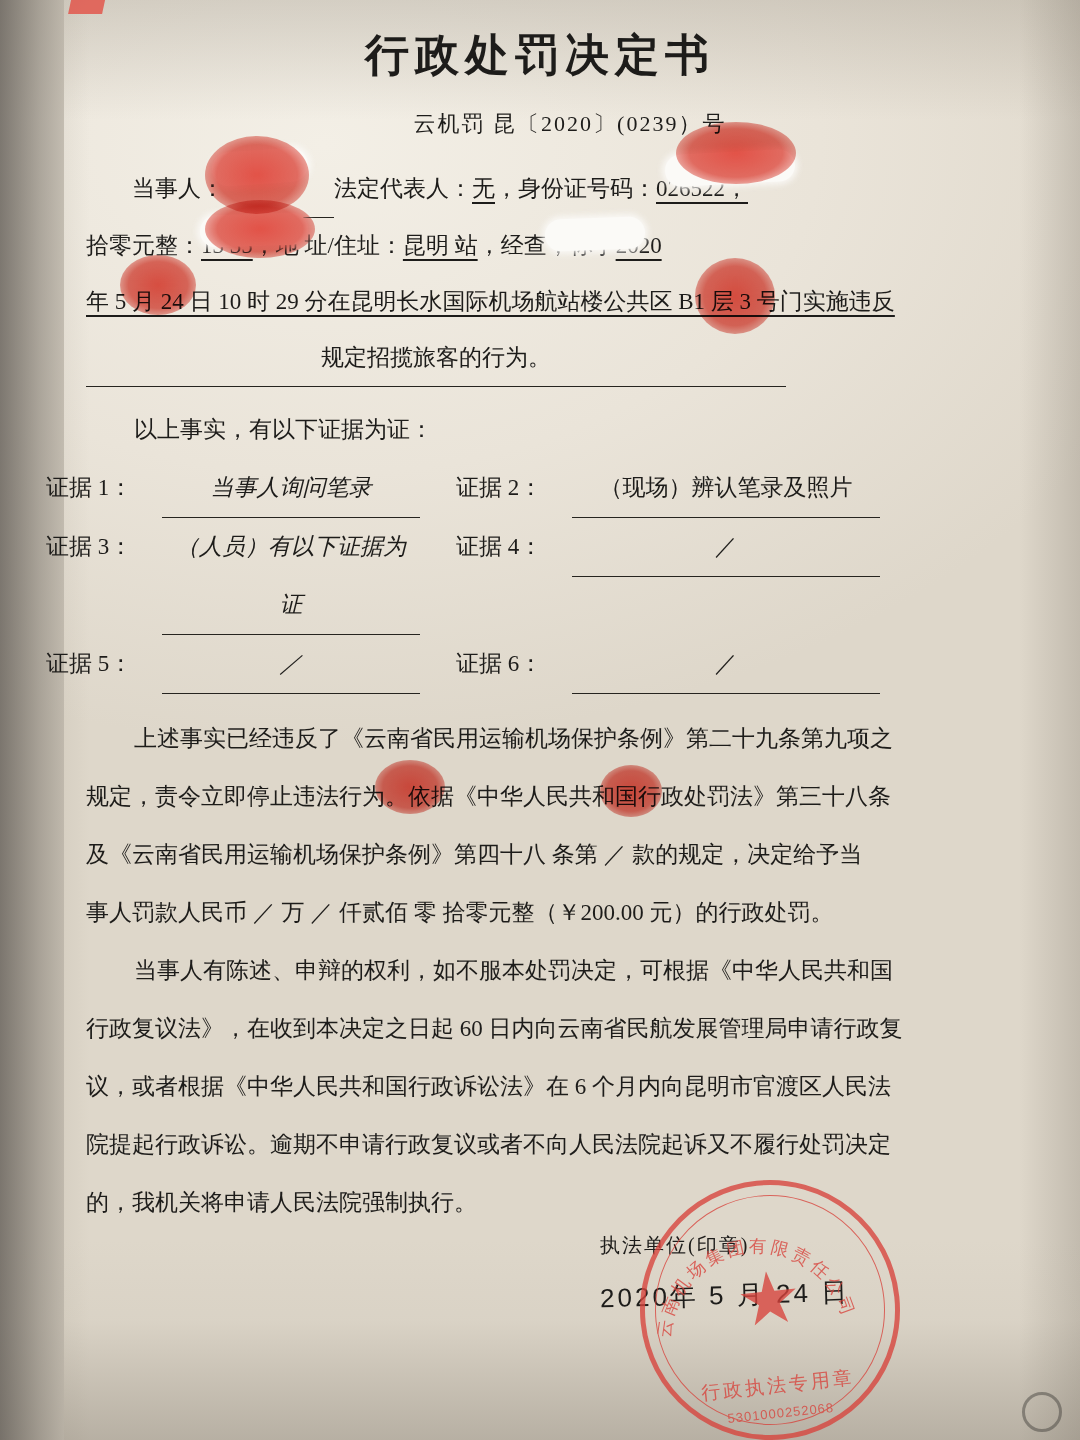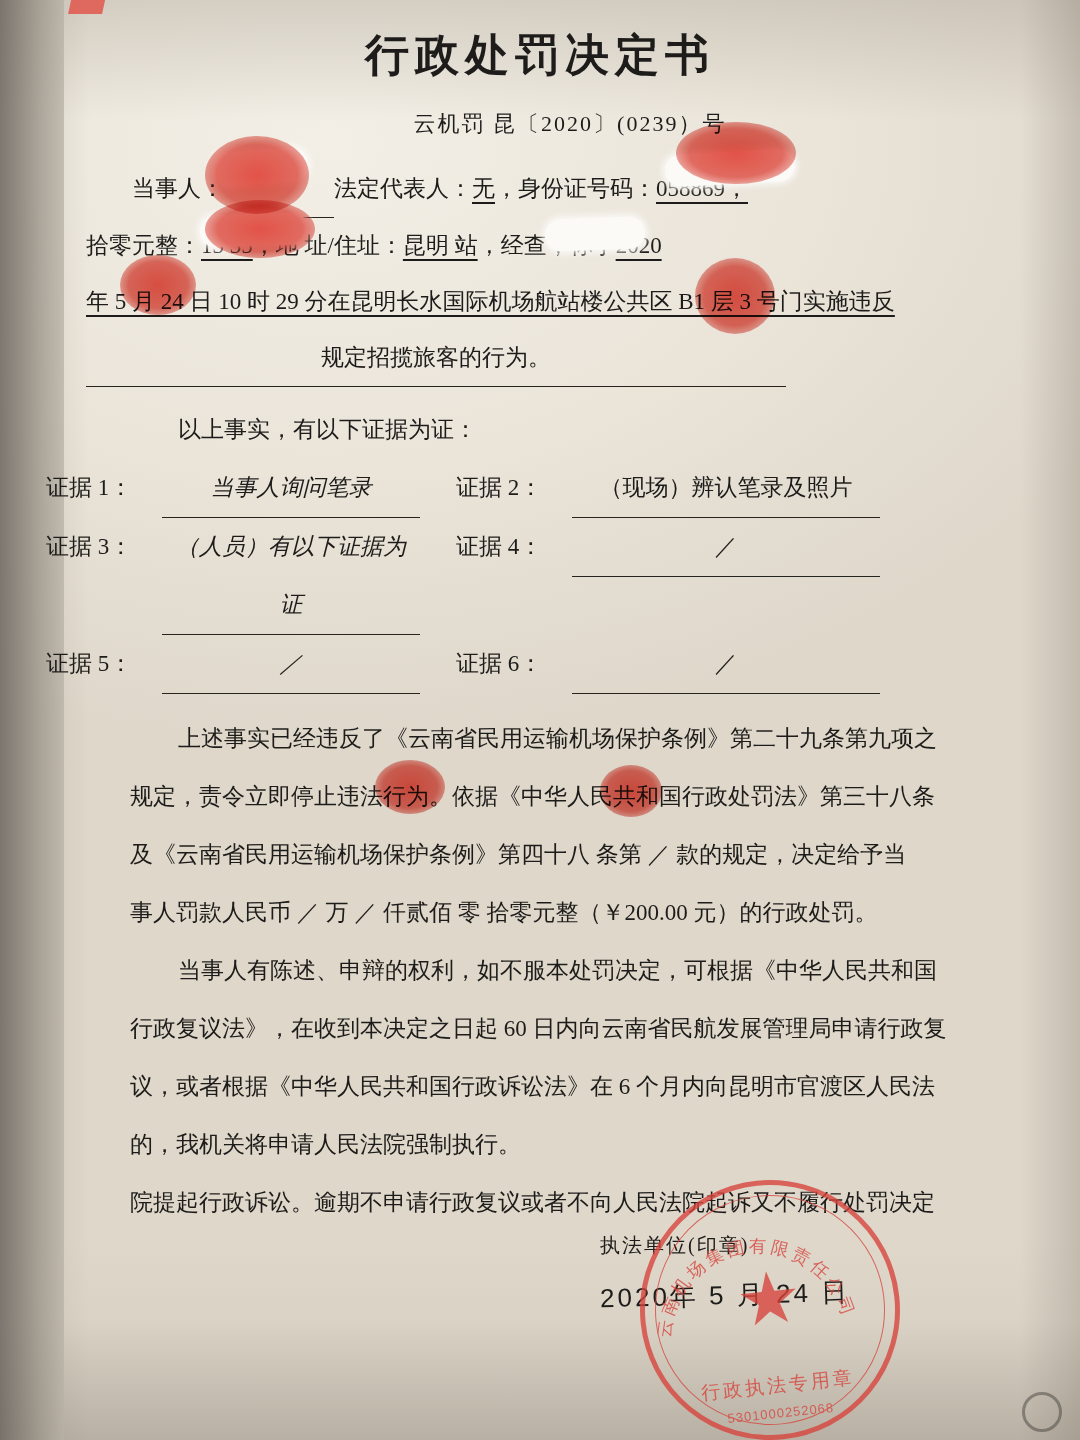--- a/index.html
+++ b/index.html
@@ -100,21 +100,20 @@
     border-bottom: 1.5px solid #26241f;
     text-align: center;
   }
 
   .para {
     font-size: 23px;
     line-height: 58px;
     padding-left: 86px;
     padding-right: 72px;
     text-align: justify;
-    margin-left: 44px;
   }
   .para .first { display: inline-block; width: 48px; }
 
   .evidence {
     padding-right: 70px;
     font-size: 23px;
     line-height: 58px;
   }
   .ev-row { display: flex; align-items: baseline; }
   .ev-label { width: 116px; flex: none; }
@@ -237,21 +236,21 @@
   <div class="corner-red"></div>
 
   <div class="content">
 
     <div class="title">行政处罚决定书</div>
 
     <div class="docnum">云机罚 昆〔2020〕(0239）号</div>
 
     <div class="body-block">
       <div class="line">
-        <span class="indent"></span><span>当事人：</span><span class="u-long" style="width:110px">&nbsp;</span><span>法定代表人：</span><span class="u">无</span><span>，身份证号码：</span><span class="u">058869，</span>
+        <span class="indent"></span><span>当事人：</span><span class="u-long" style="width:110px">&nbsp;</span><span>法定代表人：</span><span class="u">无</span><span>，身份证号码：</span><span class="u">026522，</span>
       </div>
       <div class="line">
         <span>拾零元整：</span><span class="u">13          35</span><span>，地 址/住址：</span><span class="u">昆明           站</span><span>，经查，你于</span><span class="u">2020</span>
       </div>
       <div class="line">
         <span class="u">年 5 月 24 日 10 时 29 分在昆明长水国际机场航站楼公共区 B1 层 3 号门实施违反</span>
       </div>
       <div class="line">
         <span class="u-long" style="width:700px;text-align:center">规定招揽旅客的行为。</span>
       </div>
@@ -290,22 +289,22 @@
       <div class="line"><span>规定，责令立即停止违法行为。依据《中华人民共和国行政处罚法》第三十八条</span></div>
       <div class="line"><span>及《云南省民用运输机场保护条例》第四十八 条第  ／  款的规定，决定给予当</span></div>
       <div class="line"><span>事人罚款人民币  ／ 万 ／ 仟贰佰 零 拾零元整（￥200.00 元）的行政处罚。</span></div>
     </div>
 
 
     <div class="para">
       <div class="line"><span class="first"></span><span>当事人有陈述、申辩的权利，如不服本处罚决定，可根据《中华人民共和国</span></div>
       <div class="line"><span>行政复议法》，在收到本决定之日起 60 日内向云南省民航发展管理局申请行政复</span></div>
       <div class="line"><span>议，或者根据《中华人民共和国行政诉讼法》在 6 个月内向昆明市官渡区人民法</span></div>
+      <div class="line"><span>院提起行政诉讼。逾期不申请行政复议或者不向人民法院起诉又不履行处罚决定</span></div>
       <div class="line"><span>的，我机关将申请人民法院强制执行。</span></div>
-      <div class="line"><span>院提起行政诉讼。逾期不申请行政复议或者不向人民法院起诉又不履行处罚决定</span></div>
     </div>
 
     <div class="sign-area">执法单位(印章)</div>
     <div class="sign-date">2020年 5 月 24 日</div>
 
   </div>
 
   <div class="seal">
     <div class="seal-inner"></div>
     <div class="seal-star"></div>

